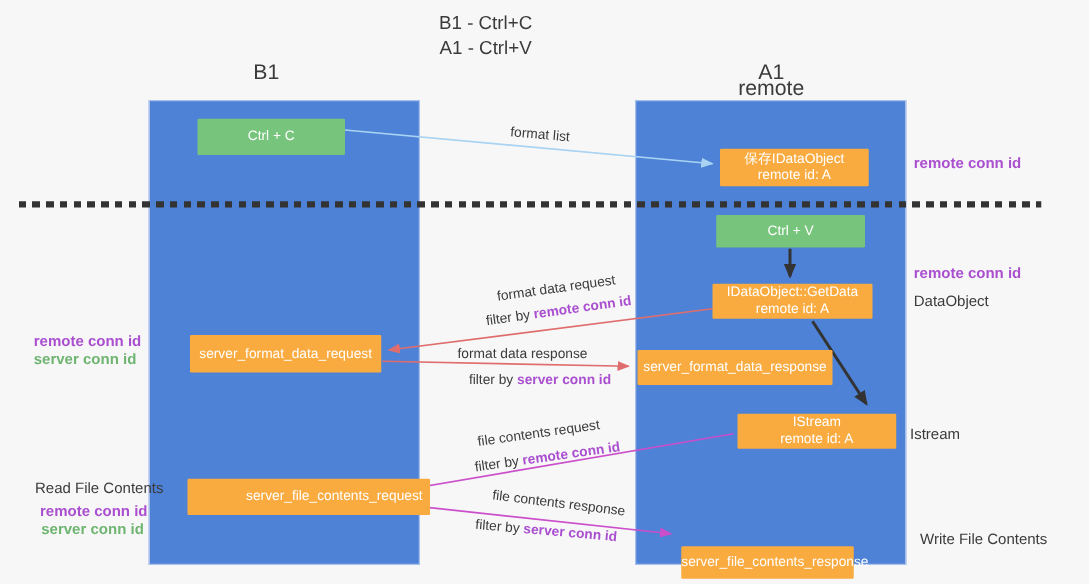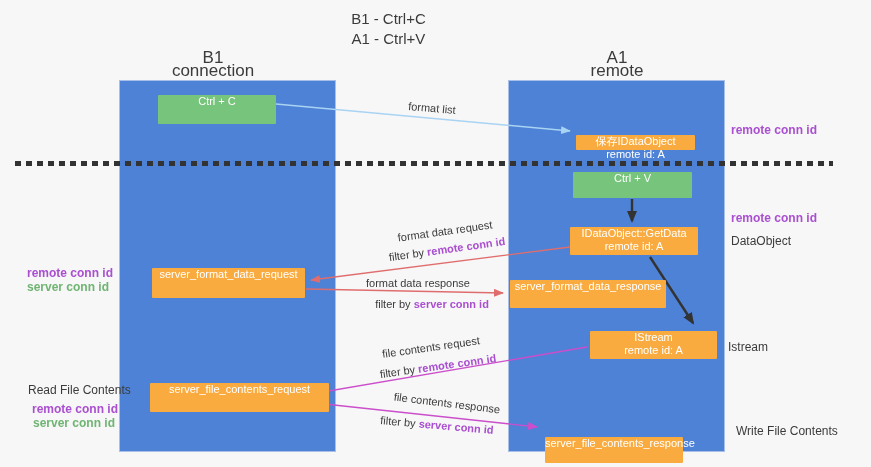--- a/index.html
+++ b/index.html
@@ -6,41 +6,40 @@
   .canvas{position:relative;width:871px;height:467px;background:#f7f7f8;overflow:hidden;}
   .title{position:absolute;left:0;top:9px;width:777px;text-align:center;color:#3b3b3b;font-size:15px;line-height:20px;}
   .col-header{position:absolute;width:160px;text-align:center;color:#3b3b3b;font-size:17px;line-height:13px;top:51px;}
   .lifeline{position:absolute;top:80px;height:372px;background:#4d82d6;border:1px solid #a7bfe9;box-sizing:border-box;}
   .lifeline.left{left:119px;width:217px;}
   .lifeline.right{left:508px;width:217px;}
   .divider{position:absolute;left:15px;top:161px;width:818px;height:5px;
     background:repeating-linear-gradient(90deg,#333 0 6px,transparent 6px 11px);}
   svg.arrows{position:absolute;left:0;top:0;z-index:3;}
   .node{position:absolute;z-index:4;color:#fff;text-align:center;display:flex;flex-direction:column;
-    border-radius:1px;font-size:11px;line-height:13px;}
+    justify-content:center;border-radius:1px;font-size:11px;line-height:13px;}
   .node.green{background:#77c47c;}
   .node.orange{background:#f9ab40;}
   .alabel{position:absolute;z-index:5;font-size:11px;color:#3b3b3b;white-space:nowrap;transform:translate(-50%,-50%);}
   .side{position:absolute;z-index:5;font-size:12px;color:#3b3b3b;white-space:nowrap;line-height:14px;}
   .purple{color:#aa4fcf;font-weight:bold;}
   .greenlbl{color:#6fb571;font-weight:bold;}
 </style>
 </head>
 <body>
 
 <div class="canvas">
 
   <div class="title">
     <div>B1 - Ctrl+C</div>
     <div>A1 - Ctrl+V</div>
   </div>
 
   <div class="col-header" style="left:133px;">
     <div>B1</div>
-    <div>connection</div>
   </div>
   <div class="col-header" style="left:537px;">
     <div>A1</div>
     <div>remote</div>
   </div>
 
   <div class="lifeline left"></div>
   <div class="lifeline right"></div>
 
   <div class="divider"></div>
@@ -65,42 +64,42 @@
     <line x1="570" y1="247" x2="311" y2="280" stroke="#e06d6d" stroke-width="1.4" marker-end="url(#ah-salmon)"></line>
     <line x1="306" y1="289" x2="503" y2="293" stroke="#e06d6d" stroke-width="1.4" marker-end="url(#ah-salmon)"></line>
     <line x1="650" y1="257" x2="693" y2="323" stroke="#333" stroke-width="2.4" marker-end="url(#ah-black)"></line>
     <line x1="587" y1="347" x2="311" y2="394" stroke="#cb4ecb" stroke-width="1.4" marker-end="url(#ah-magenta)"></line>
     <line x1="306" y1="402" x2="537" y2="427" stroke="#cb4ecb" stroke-width="1.4" marker-end="url(#ah-magenta)"></line>
   </svg>
 
   <div class="node green" style="left:158px;top:95px;width:118px;height:29px;">
     <div>Ctrl + C</div>
   </div>
-  <div class="node orange" style="left:576px;top:119px;width:119px;height:15px;margin-top:16px;">
+  <div class="node orange" style="left:576px;top:119px;width:119px;height:30px;">
     <div>保存IDataObject</div>
     <div>remote id: A</div>
   </div>
   <div class="node green" style="left:573px;top:172px;width:119px;height:26px;">
     <div>Ctrl + V</div>
   </div>
   <div class="node orange" style="left:570px;top:227px;width:128px;height:28px;">
     <div>IDataObject::GetData</div>
     <div>remote id: A</div>
   </div>
   <div class="node orange" style="left:152px;top:268px;width:153px;height:30px;">
     <div>server_format_data_request</div>
   </div>
   <div class="node orange" style="left:510px;top:280px;width:156px;height:28px;">
     <div>server_format_data_response</div>
   </div>
   <div class="node orange" style="left:590px;top:331px;width:127px;height:28px;">
     <div>IStream</div>
     <div>remote id: A</div>
   </div>
-  <div class="node orange" style="left:150px;top:383px;width:179px;height:29px;">
+  <div class="node orange" style="left:150px;top:383px;width:153px;height:29px;padding-left:41px;">
     <div>server_file_contents_request</div>
   </div>
   <div class="node orange" style="left:545px;top:437px;width:138px;height:26px;">
     <div>server_file_contents_response</div>
   </div>
 
   <div class="alabel" style="left:432px;top:108px;transform:translate(-50%,-50%) rotate(5deg);">format list</div>
 
   <div class="alabel" style="left:445px;top:231px;transform:translate(-50%,-50%) rotate(-8deg);">format data request</div>
   <div class="alabel" style="left:447px;top:249px;transform:translate(-50%,-50%) rotate(-8deg);">

